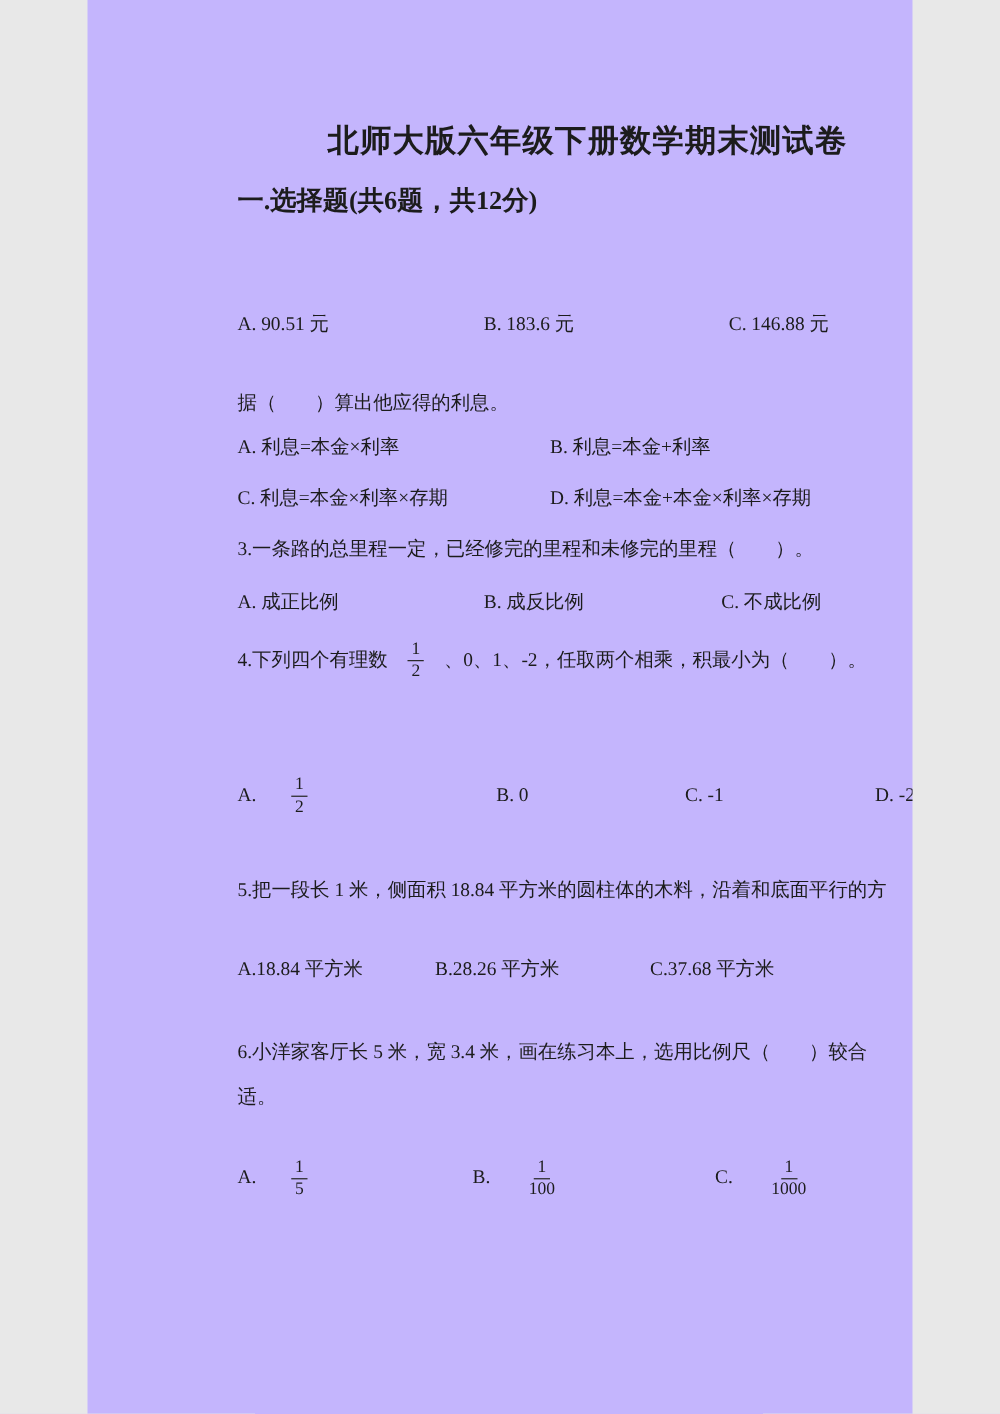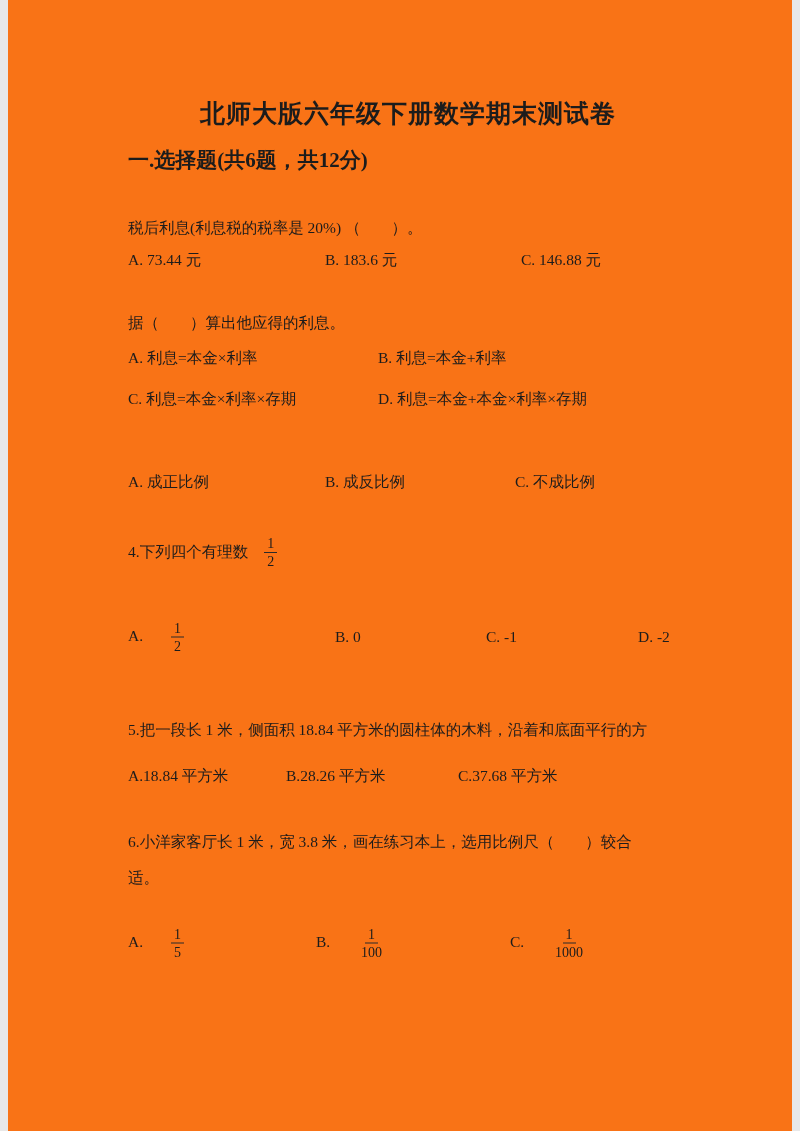--- a/index.html
+++ b/index.html
@@ -1,20 +1,20 @@
 <!DOCTYPE html>
 <html><head>
 <meta charset="utf-8">
 <style>
   html,body { margin:0; padding:0; background:#e8e8e8; }
   .page {
     position:relative;
-    width:784px; height:1131px;
+    width:660px; height:1131px;
     margin:0 auto;
-    background:#f97316;
+    background:#c4b5fd;
     color:#1c1c1c;
     font-family:"Liberation Serif","DejaVu Serif",serif;
     overflow:hidden;
   }
   .abs { position:absolute; }
   .title {
     top:96px; left:0; width:800px;
     text-align:center;
     font-size:25px; font-weight:bold;
     line-height:36px;
@@ -41,88 +41,89 @@
   .row-tall { height:48px; }
   .frac {
     display:inline-flex; flex-direction:column; align-items:center;
     vertical-align:middle;
     font-size:14px; line-height:17px;
   }
   .frac .num { padding:0 3px; border-bottom:1px solid #2a2a2a; }
   .frac .den { padding:0 3px; }
   .opt .frac { margin-left:24px; }
   .q4-line {
-    left:120px; top:527px; height:50px;
+    left:120px; top:503px; height:50px;
     display:flex; align-items:center;
     font-size:15.5px;
     white-space:nowrap;
     text-align:right;
   }
   .q4-line .frac { margin:0 16px; }
 </style>
 </head>
 <body>
 
 <div class="page">
 
   <div class="abs title">北师大版六年级下册数学期末测试卷</div>
 
   <div class="abs section">一.选择题(共6题，共12分)</div>
 
-  <div class="abs qline" style="top:217px">税后利息(利息税的税率是 20%) （　　）。</div>
   <div class="abs opt-row" style="top:249px">
-    <span class="opt" style="left:0">A. 73.44 元</span>
+    <span class="opt" style="left:0">A. 90.51 元</span>
     <span class="opt" style="left:197px">B. 183.6 元</span>
     <span class="opt" style="left:393px">C. 146.88 元</span>
   </div>
 
   <div class="abs qline" style="top:312px">据（　　）算出他应得的利息。</div>
   <div class="abs opt-row" style="top:388px">
     <span class="opt" style="left:0">C. 利息=本金×利率×存期</span>
     <span class="opt" style="left:250px">D. 利息=本金+本金×利率×存期</span>
   </div>
   <div class="abs opt-row" style="top:347px">
     <span class="opt" style="left:0">A. 利息=本金×利率</span>
     <span class="opt" style="left:250px">B. 利息=本金+利率</span>
   </div>
 
+  <div class="abs qline" style="top:429px">3.一条路的总里程一定，已经修完的里程和未修完的里程（　　）。</div>
   <div class="abs opt-row" style="top:471px">
     <span class="opt" style="left:0">A. 成正比例</span>
     <span class="opt" style="left:197px">B. 成反比例</span>
     <span class="opt" style="left:387px">C. 不成比例</span>
   </div>
 
   <div class="abs q4-line">
     <span>4.下列四个有理数</span>
     <span class="frac">
       <span class="num">1</span>
       <span class="den">2</span>
     </span>
+    <span>、0、1、-2，任取两个相乘，积最小为（　　）。</span>
   </div>
   <div class="abs opt-row row-tall" style="top:613px">
     <span class="opt" style="left:0">
       <span>A.</span>
       <span class="frac">
         <span class="num">1</span>
         <span class="den">2</span>
       </span>
     </span>
     <span class="opt" style="left:207px">B. 0</span>
     <span class="opt" style="left:358px">C. -1</span>
     <span class="opt" style="left:510px">D. -2</span>
   </div>
 
-  <div class="abs qline" style="top:719px">5.把一段长 1 米，侧面积 18.84 平方米的圆柱体的木料，沿着和底面平行的方</div>
+  <div class="abs qline" style="top:702px">5.把一段长 1 米，侧面积 18.84 平方米的圆柱体的木料，沿着和底面平行的方</div>
   <div class="abs opt-row" style="top:765px">
     <span class="opt" style="left:0">A.18.84 平方米</span>
     <span class="opt" style="left:158px">B.28.26 平方米</span>
     <span class="opt" style="left:330px">C.37.68 平方米</span>
   </div>
 
-  <div class="abs qline" style="top:831px">6.小洋家客厅长 1 米，宽 3.8 米，画在练习本上，选用比例尺（　　）较合</div>
+  <div class="abs qline" style="top:831px">6.小洋家客厅长 5 米，宽 3.4 米，画在练习本上，选用比例尺（　　）较合</div>
   <div class="abs qline" style="top:867px">适。</div>
   <div class="abs opt-row row-tall" style="top:918px;height:50px">
     <span class="opt" style="left:0">
       <span>A.</span>
       <span class="frac">
         <span class="num">1</span>
         <span class="den">5</span>
       </span>
     </span>
     <span class="opt" style="left:188px">

